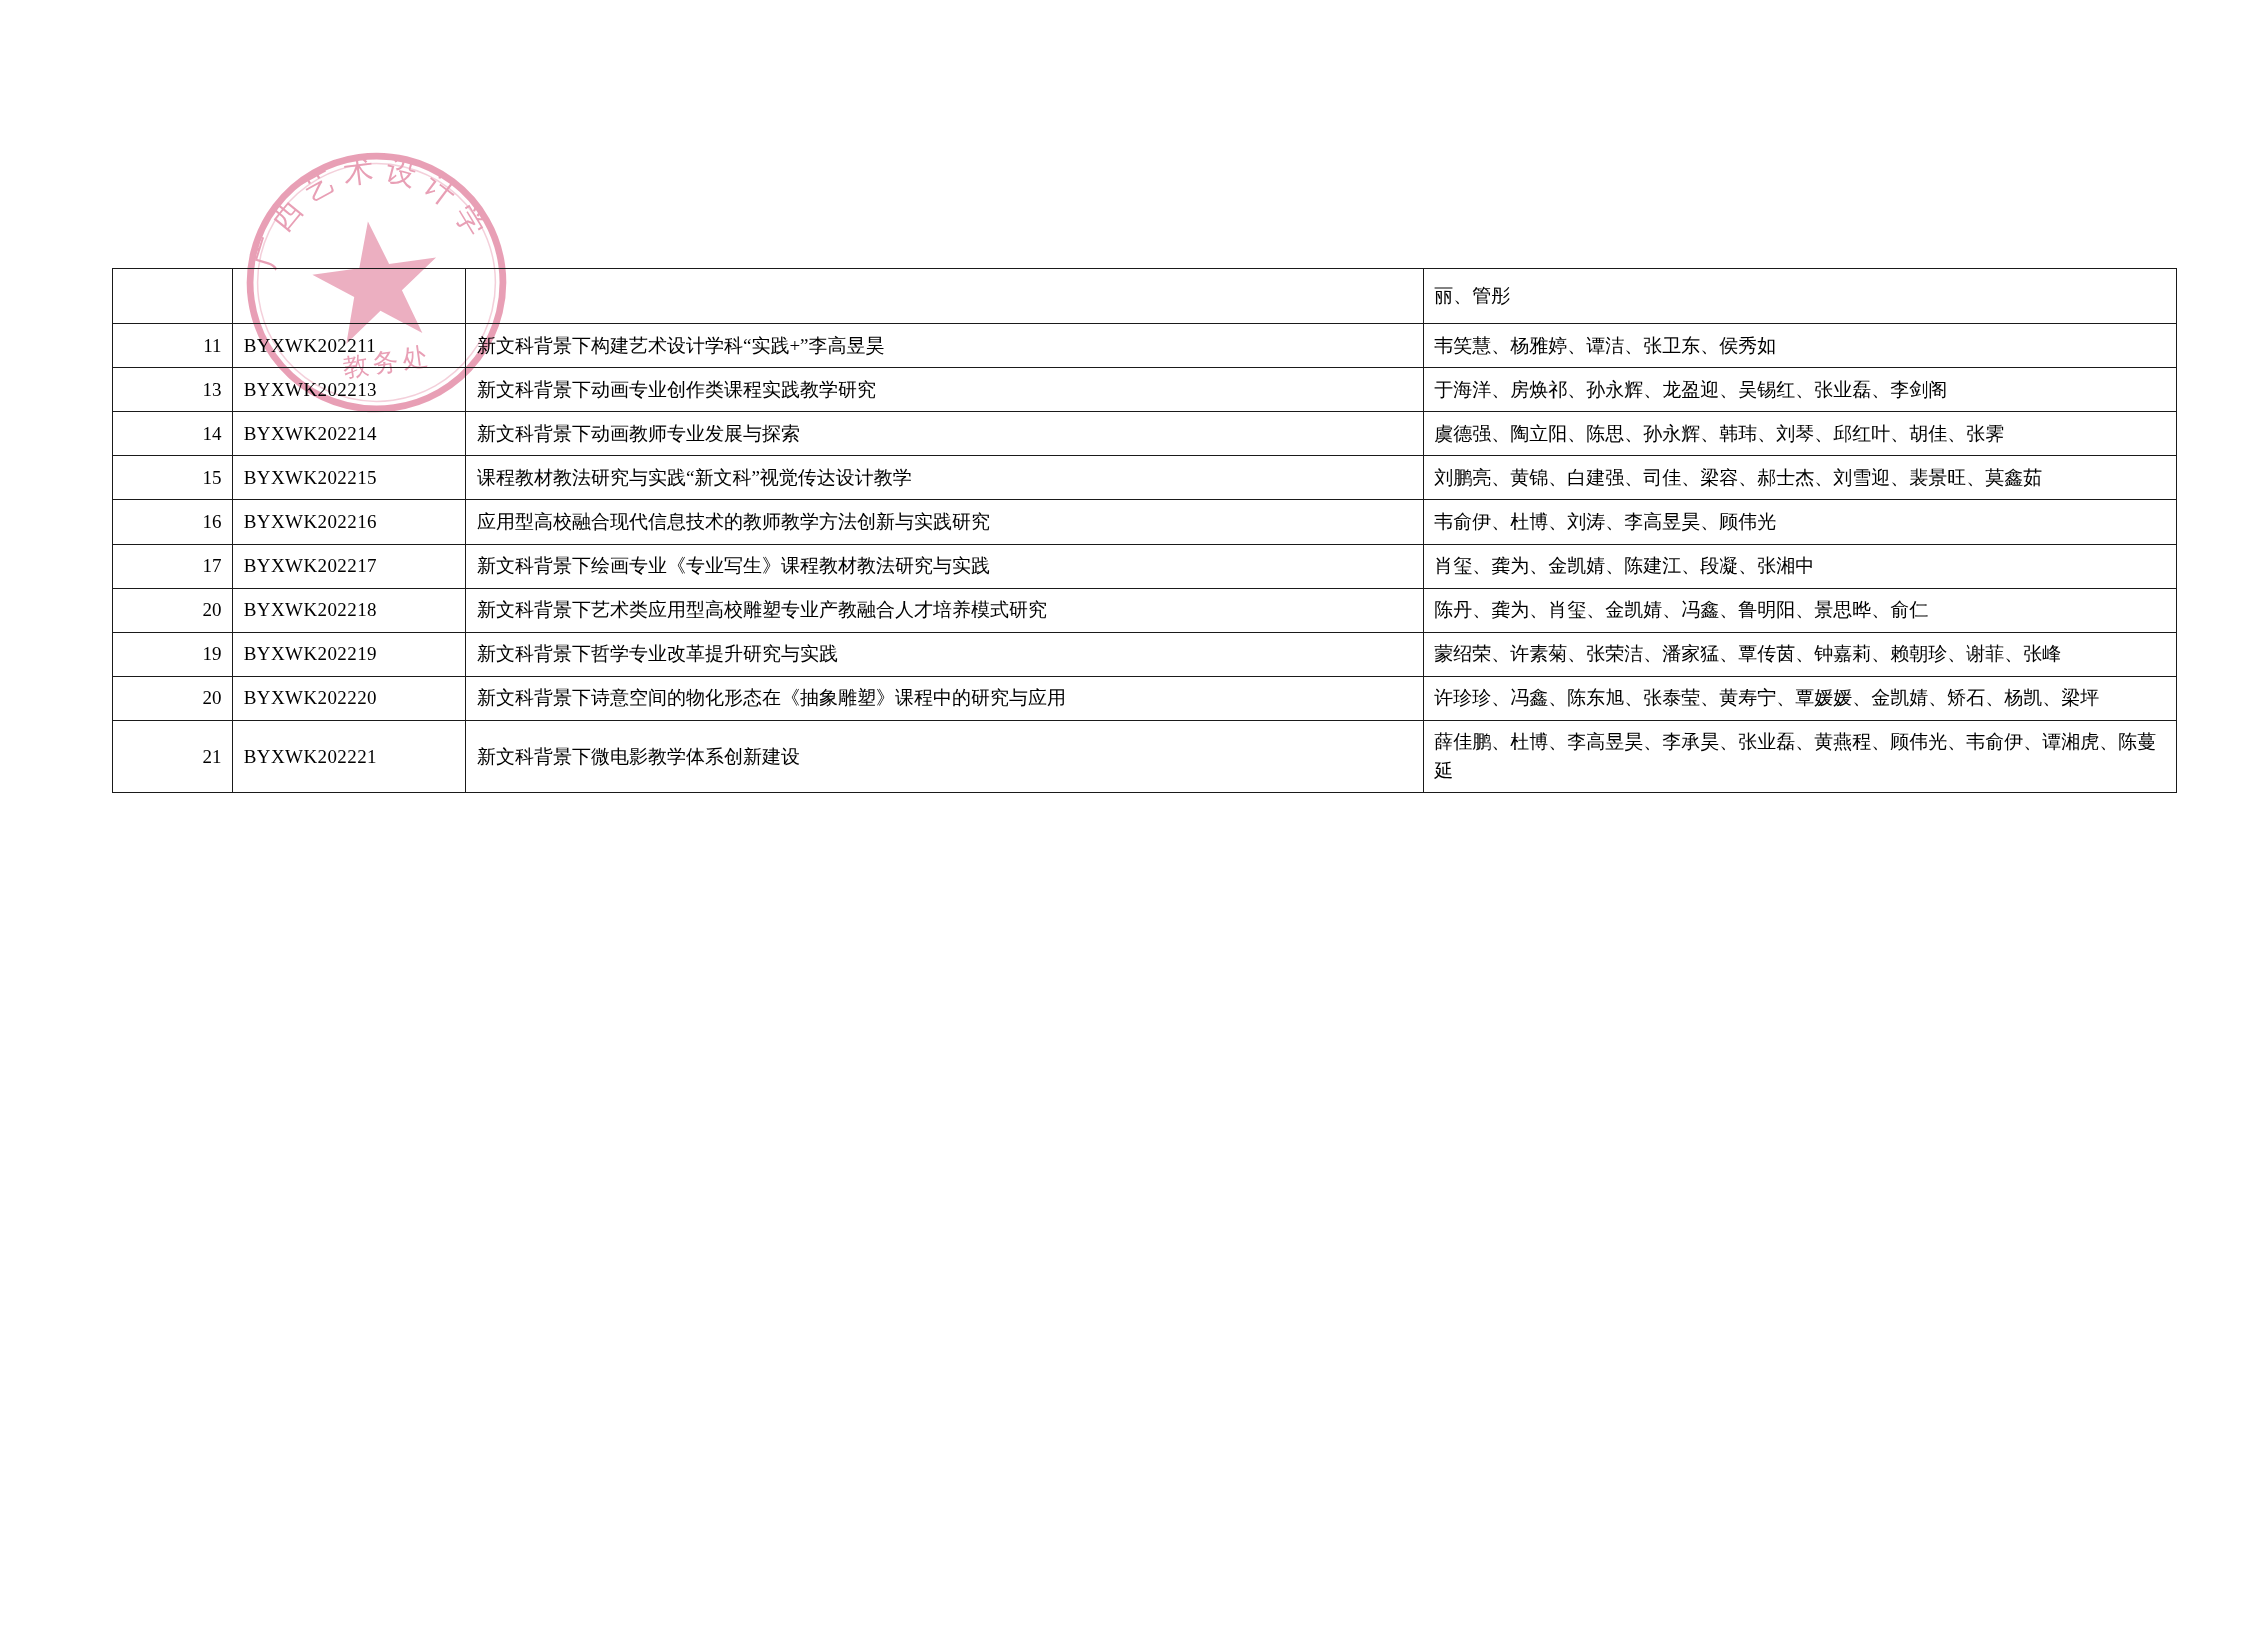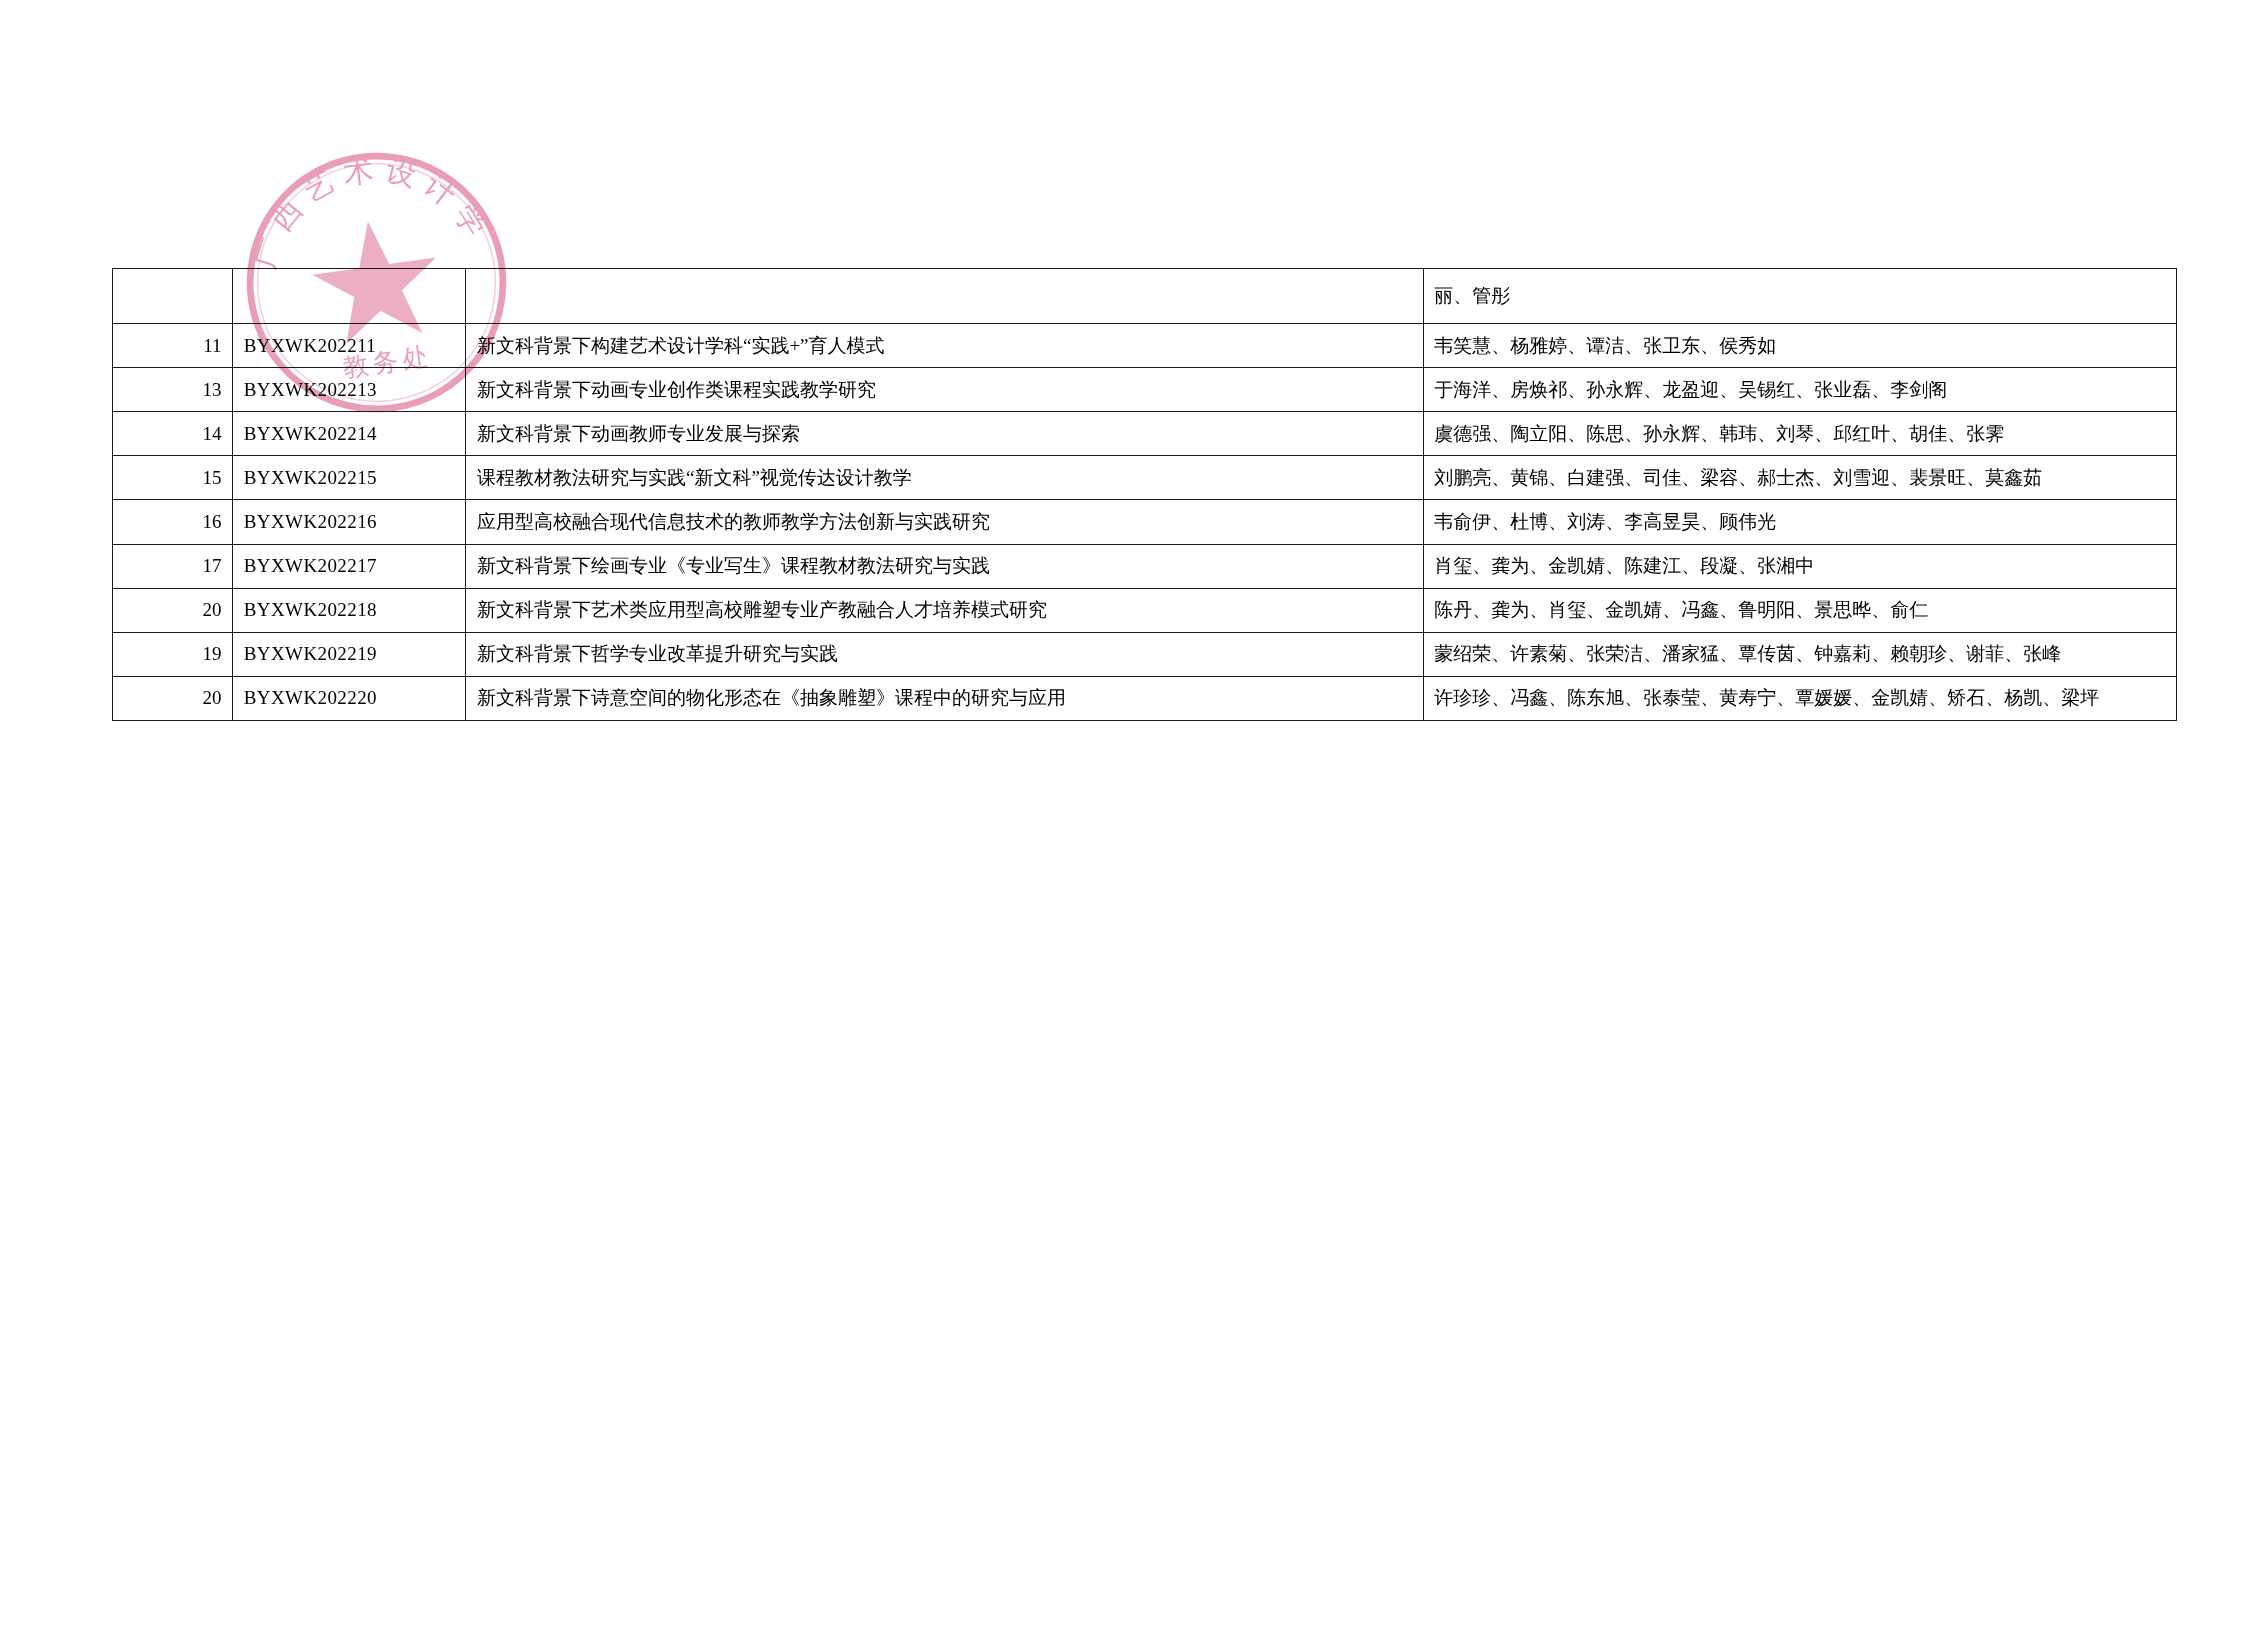--- a/index.html
+++ b/index.html
@@ -99,21 +99,21 @@
       <tr class="continuation">
         <td class="c-no empty-cell"></td>
         <td class="c-code empty-cell"></td>
         <td class="c-title empty-cell"></td>
         <td class="c-people">丽、管彤</td>
       </tr>
 
       <tr>
         <td class="c-no">11</td>
         <td class="c-code">BYXWK202211</td>
-        <td class="c-title">新文科背景下构建艺术设计学科“实践+”育人模式</td>
+        <td class="c-title">新文科背景下构建艺术设计学科“实践+”李高昱昊</td>
         <td class="c-people">韦笑慧、杨雅婷、谭洁、张卫东、侯秀如</td>
       </tr>
 
 
       <tr>
         <td class="c-no">13</td>
         <td class="c-code">BYXWK202213</td>
         <td class="c-title">新文科背景下动画专业创作类课程实践教学研究</td>
         <td class="c-people">于海洋、房焕祁、孙永辉、龙盈迎、吴锡红、张业磊、李剑阁</td>
       </tr>
@@ -160,17 +160,23 @@
         <td class="c-people">蒙绍荣、许素菊、张荣洁、潘家猛、覃传茵、钟嘉莉、赖朝珍、谢菲、张峰</td>
       </tr>
 
       <tr>
         <td class="c-no">20</td>
         <td class="c-code">BYXWK202220</td>
         <td class="c-title">新文科背景下诗意空间的物化形态在《抽象雕塑》课程中的研究与应用</td>
         <td class="c-people">许珍珍、冯鑫、陈东旭、张泰莹、黄寿宁、覃媛媛、金凯婧、矫石、杨凯、梁坪</td>
       </tr>
 
+      <tr>
+        <td class="c-no">21</td>
+        <td class="c-code">BYXWK202221</td>
+        <td class="c-title">新文科背景下微电影教学体系创新建设</td>
+        <td class="c-people">薛佳鹏、杜博、李高昱昊、李承昊、张业磊、黄燕程、顾伟光、韦俞伊、谭湘虎、陈蔓延</td>
+      </tr>
 
     </tbody>
   </table>
 </div>
 
 
 </body></html>

